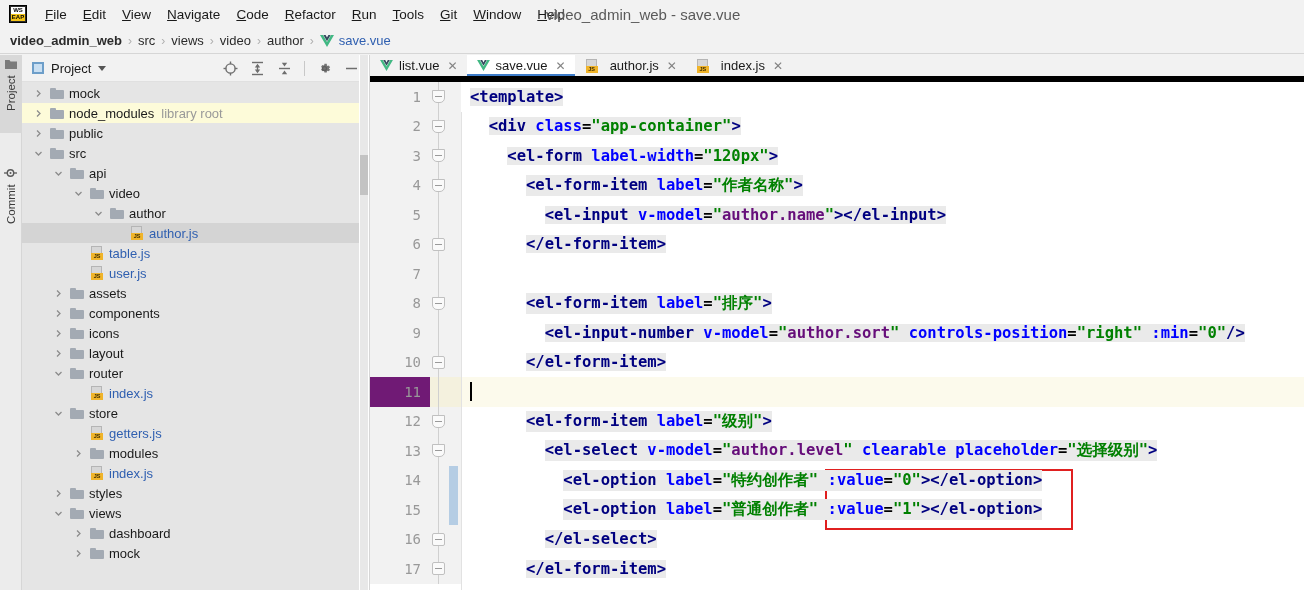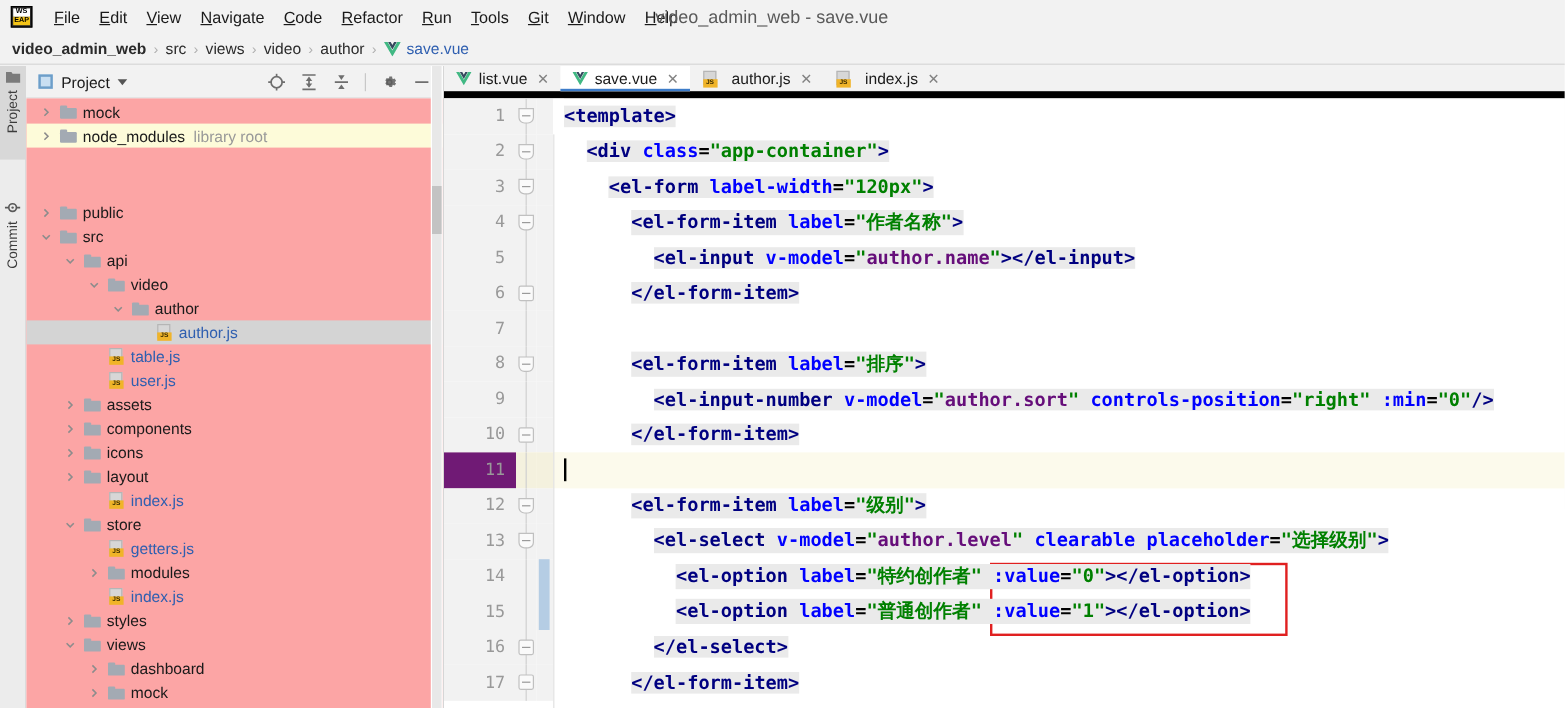--- a/index.html
+++ b/index.html
@@ -94,21 +94,21 @@
     border-bottom:1px solid #e0e0e0;
     padding:0 4px 0 10px;
   }
   #project-header .ptitle { font-size:13px; margin-left:7px; color:#1a1a1a;}
   .sqicon { width:12px; height:12px; border:2px solid #6d9ec9; background:#c9dff2; }
   .caret-dn { width:0;height:0;border-left:4px solid transparent;border-right:4px solid transparent;border-top:5px solid #555; margin-left:7px;}
   .hdr-icons { margin-left:auto; display:flex; align-items:center; gap:12px; padding-right:6px;}
   .hdr-icons svg { display:block; }
   .hdr-div { width:1px; height:15px; background:#c8c8c8; }
   #tree {
-    flex:1; overflow:hidden; position:relative; background:#fca5a5;
+    flex:1; overflow:hidden; position:relative; background:#e5e5e5;
     padding-top:1px;
   }
   .trow {
     height:20px; display:flex; align-items:center;
     font-size:13px; color:#1a1a1a; white-space:nowrap;
     padding-right:4px;
   }
   .trow.sel { background:#d4d4d4; }
   .trow.hl { background:#fdfbd9; }
   .arrow {
@@ -360,21 +360,21 @@
         <div class="trow hl" style="padding-left: 10px;">
           <span class="arrow">
             <svg width="9" height="9" viewBox="0 0 9 9">
               <polyline points="3,1.5 6,4.5 3,7.5" fill="none" stroke="#8c8c8c" stroke-width="1.3"></polyline>
             </svg>
           </span>
           <span class="folder" style="margin-left: 5px;"></span>
           <span class="tlabel">node_modules</span>
           <span class="tnote">library root</span>
         </div>
-        <div class="trow" style="padding-left: 10px; margin-top: 44px;">
+        <div class="trow" style="padding-left: 10px;">
           <span class="arrow">
             <svg width="9" height="9" viewBox="0 0 9 9">
               <polyline points="3,1.5 6,4.5 3,7.5" fill="none" stroke="#8c8c8c" stroke-width="1.3"></polyline>
             </svg>
           </span>
           <span class="folder" style="margin-left: 5px;"></span>
           <span class="tlabel">public</span>
         </div>
         <div class="trow" style="padding-left: 10px;">
           <span class="arrow">
@@ -464,20 +464,29 @@
           <span class="tlabel">icons</span>
         </div>
         <div class="trow" style="padding-left: 30px;">
           <span class="arrow">
             <svg width="9" height="9" viewBox="0 0 9 9">
               <polyline points="3,1.5 6,4.5 3,7.5" fill="none" stroke="#8c8c8c" stroke-width="1.3"></polyline>
             </svg>
           </span>
           <span class="folder" style="margin-left: 5px;"></span>
           <span class="tlabel">layout</span>
+        </div>
+        <div class="trow" style="padding-left: 30px;">
+          <span class="arrow">
+            <svg width="9" height="9" viewBox="0 0 9 9">
+              <polyline points="1.5,3 4.5,6 7.5,3" fill="none" stroke="#8c8c8c" stroke-width="1.3"></polyline>
+            </svg>
+          </span>
+          <span class="folder" style="margin-left: 5px;"></span>
+          <span class="tlabel">router</span>
         </div>
         <div class="trow" style="padding-left: 50px;">
           <span class="arrow"></span>
           <span class="jsicon" style="margin-left: 5px;">
             <span class="pg"></span>
             <span class="lbl">JS</span>
           </span>
           <span class="tlabel file">index.js</span>
         </div>
         <div class="trow" style="padding-left: 30px;">

